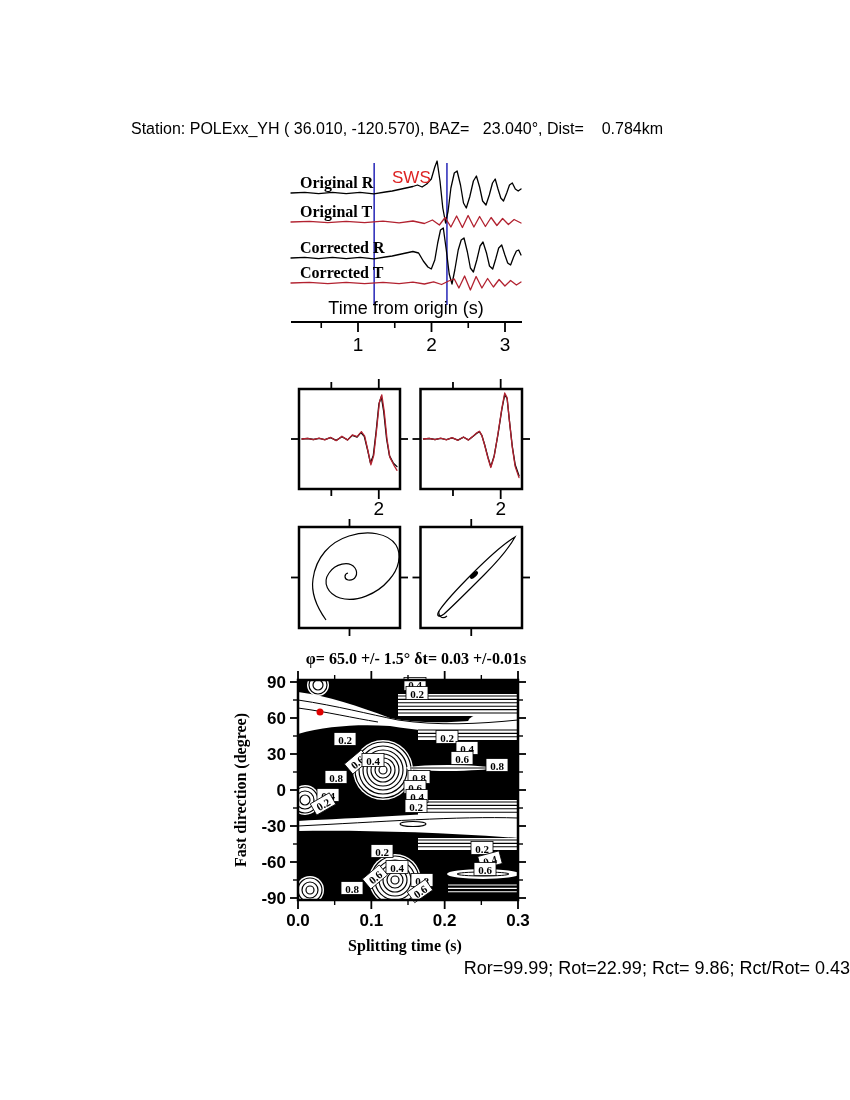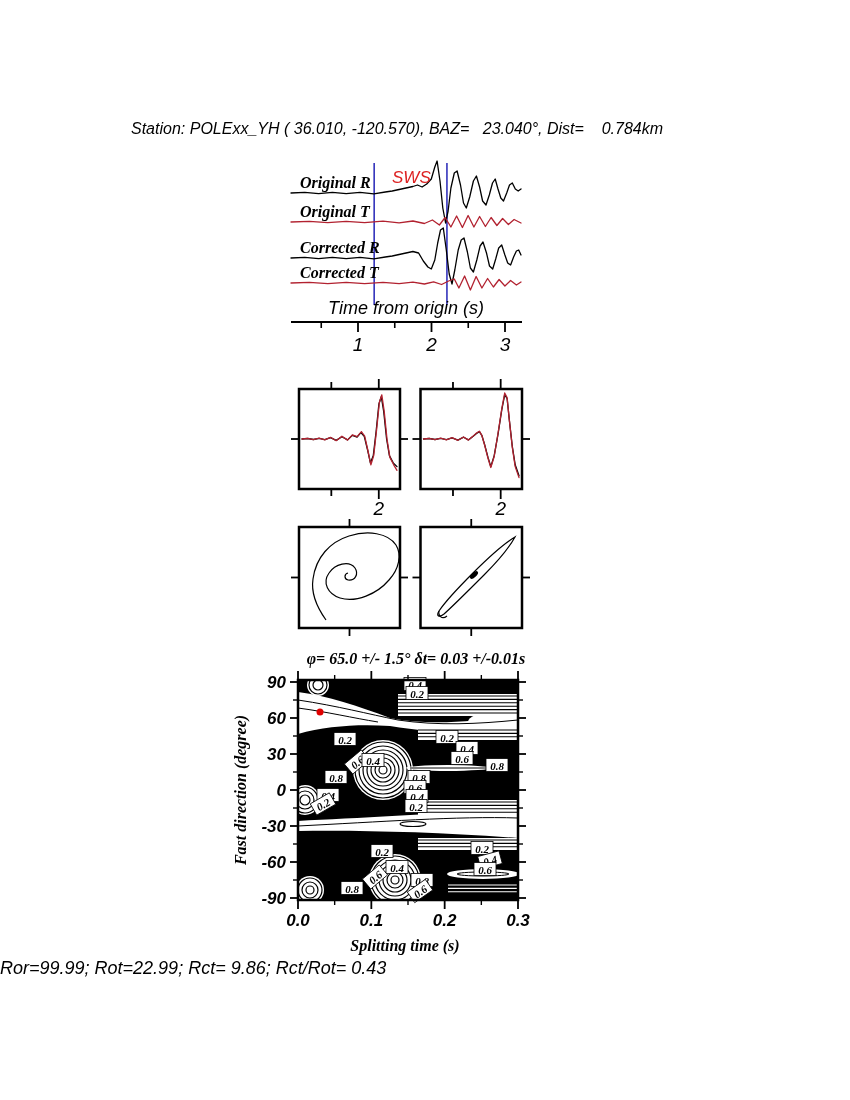--- a/index.html
+++ b/index.html
@@ -1,21 +1,21 @@
 <!DOCTYPE html>
 <html><head>
 <meta charset="utf-8">
 <style>
   html,body{margin:0;padding:0;background:#fff;}
   .page{position:relative;width:850px;height:1100px;background:#ffffff;overflow:hidden;
-        font-family:"Liberation Sans",sans-serif;font-style:italic;}
+        font-family:"Liberation Sans",sans-serif;}
   .hdr{position:absolute;white-space:pre;color:#000;font-size:16px;line-height:1;}
   #hdr1{left:131px;top:121px;}
   #hdr2{left:168px;top:143px;}
-  #footer{position:absolute;left:0;top:958px;width:850px;text-align:left;
+  #footer{position:absolute;left:0;top:958px;width:850px;text-align:right;
           font-size:18px;color:#000;white-space:pre;}
   svg text{user-select:none;}
 </style>
 </head>
 <body>
 
 <div class="page">
   <div id="hdr1" class="hdr">Station: POLExx_YH ( 36.010, -120.570), BAZ=   23.040°, Dist=    0.784km</div>
   <svg id="fig" width="850" height="1100" viewBox="0 0 850 1100">
       <g>

